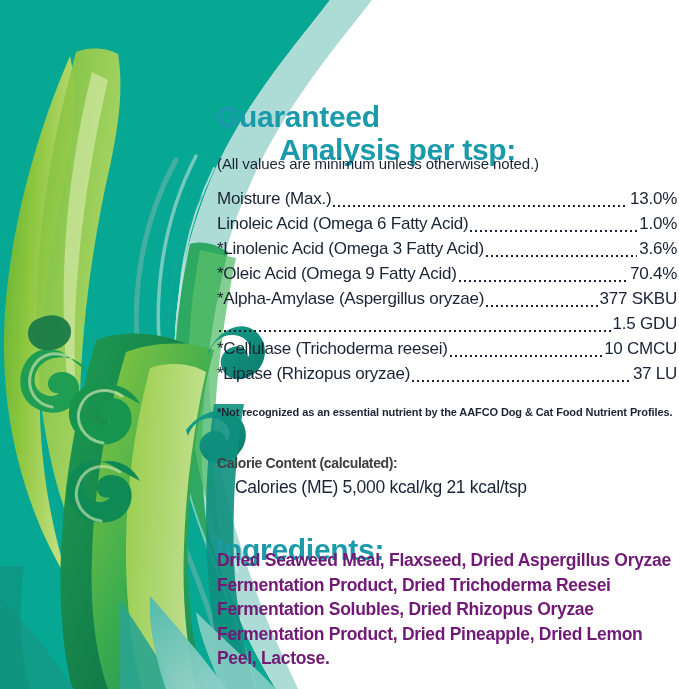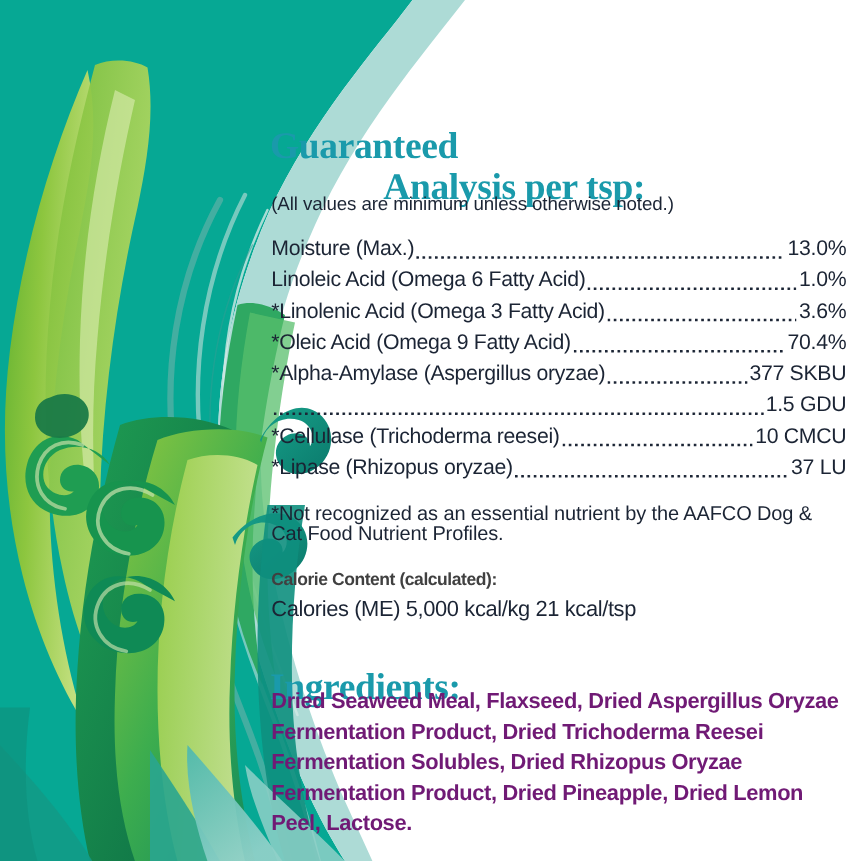--- a/index.html
+++ b/index.html
@@ -33,21 +33,21 @@
   
   #content {
     position: absolute;
     left: 216px;
     top: 0;
     width: 463px;
     height: 689px;
   }
 
   .display-heading {
-    font-family: Liberation Serif, serif;
+    font-family: Liberation Sans, sans-serif;
     font-weight: 700;
     color: #1a9aab;
     letter-spacing: -0.3px;
   }
 
   #ga-title {
     position: absolute;
     left: 0;
     top: 80px;
     font-size: 30px;
@@ -102,24 +102,25 @@
     background-repeat: repeat-x;
   }
   .analysis-value { flex: 0 0 auto; }
 
   
   #aafco-footnote {
     position: absolute;
     left: 1px;
     top: 404px;
     width: 458px;
-    font-size: 16px;
+    font-size: 11px;
     line-height: 16px;
     color: #1b2434;
     letter-spacing: -0.1px;
+    font-weight: bold;
   }
 
   
   #calorie-block {
     position: absolute;
     left: 1px;
     top: 452px;
     width: 460px;
   }
   #calorie-heading {
@@ -127,20 +128,21 @@
     font-weight: 700;
     color: #404040;
     line-height: 23px;
     letter-spacing: -0.35px;
   }
   #calorie-value {
     font-size: 17.5px;
     color: #1b2434;
     line-height: 24px;
     letter-spacing: -0.3px;
+    margin-left: 18px;
   }
 
   
   #ingredients-heading {
     position: absolute;
     left: 0;
     top: 508px;
     font-size: 30px;
     line-height: 34px;
   }

